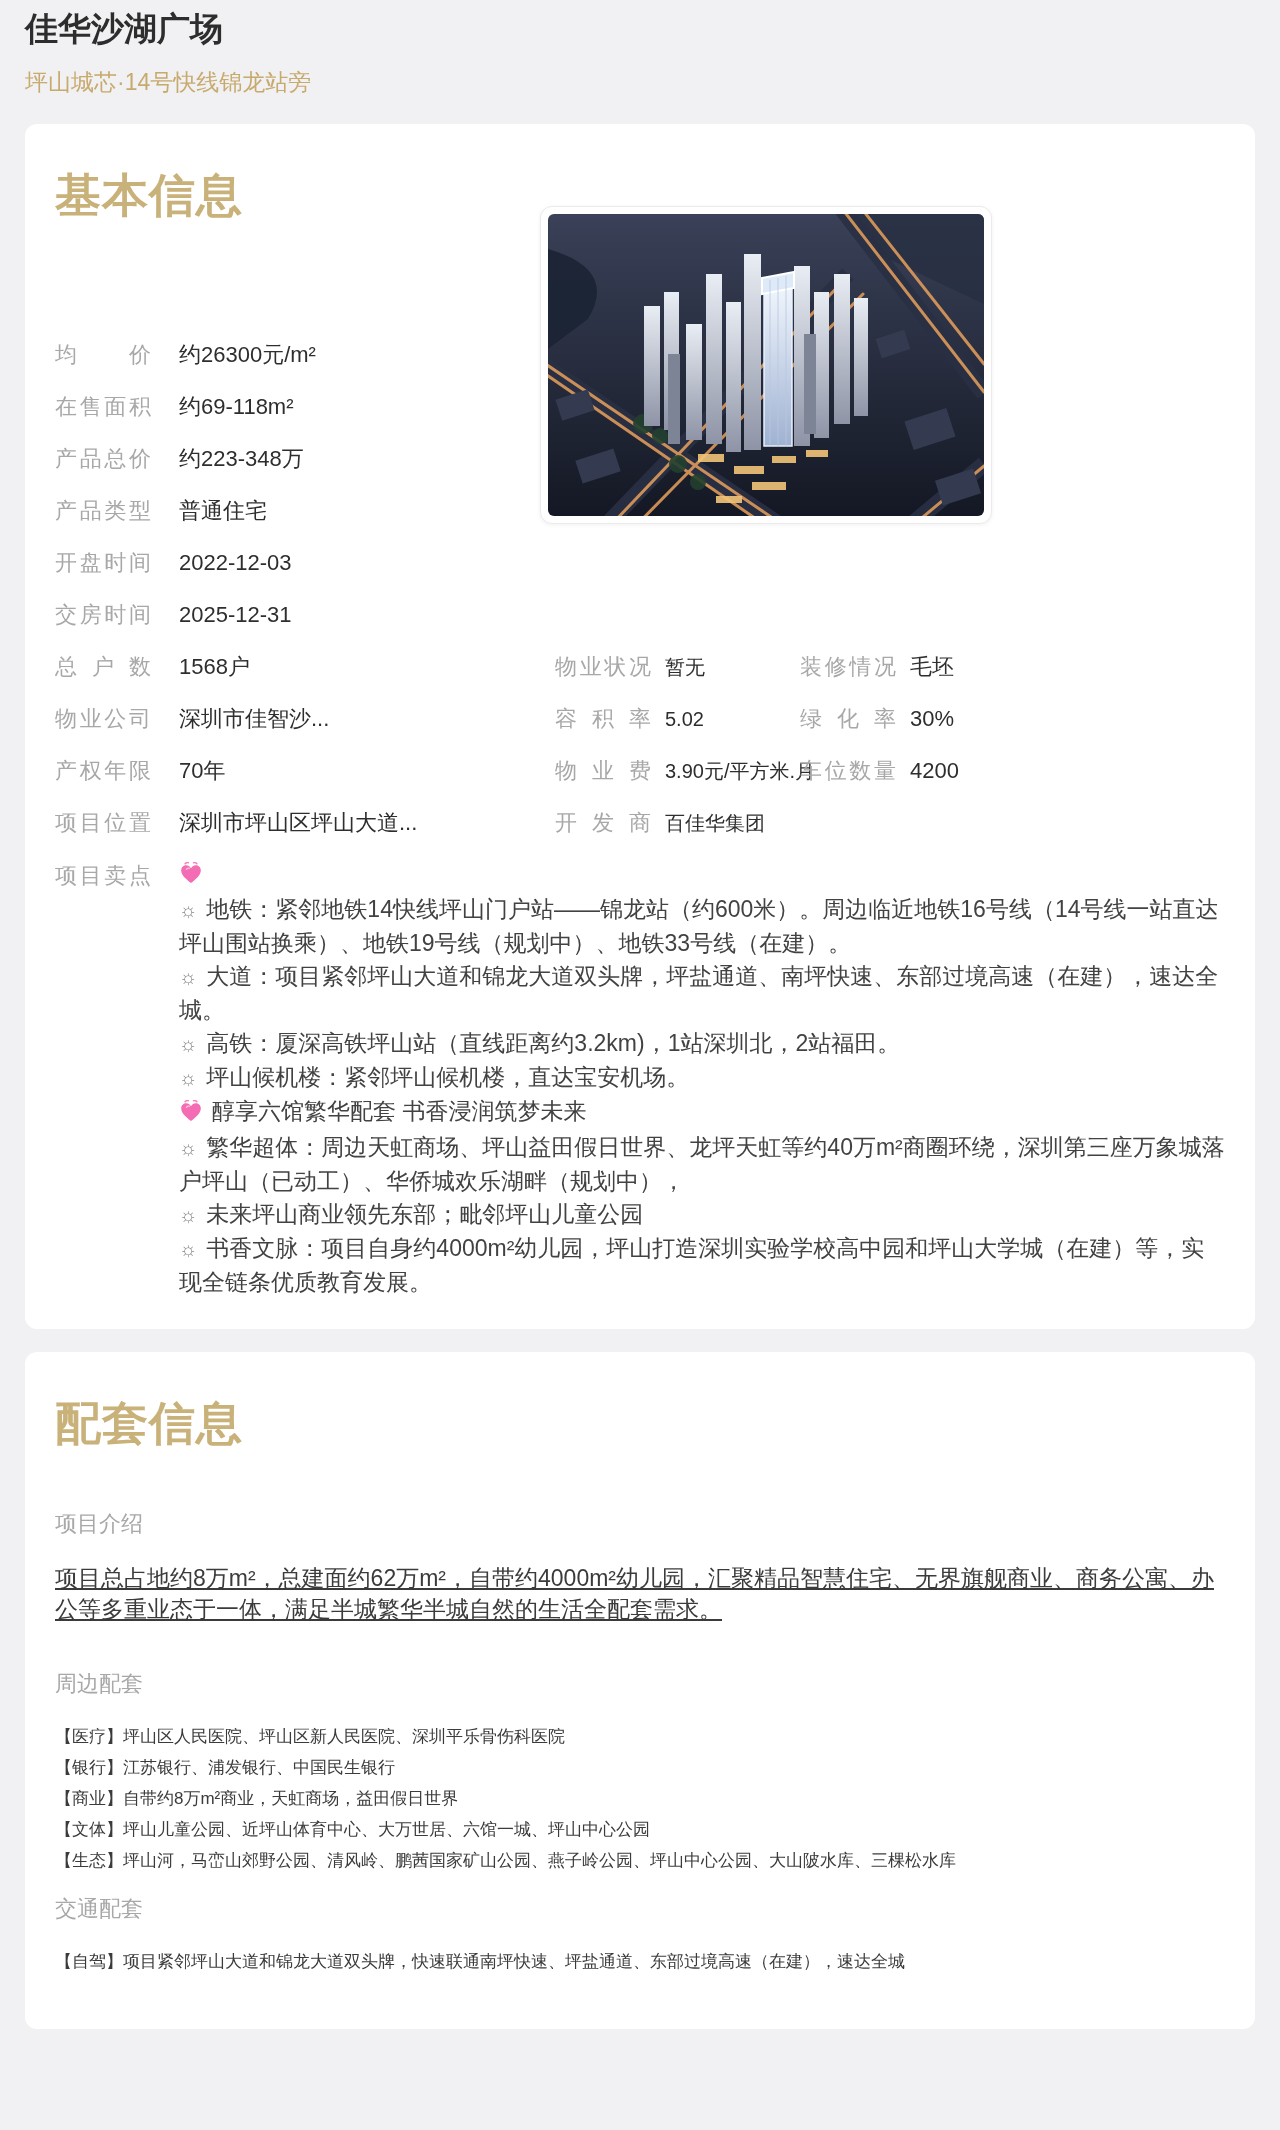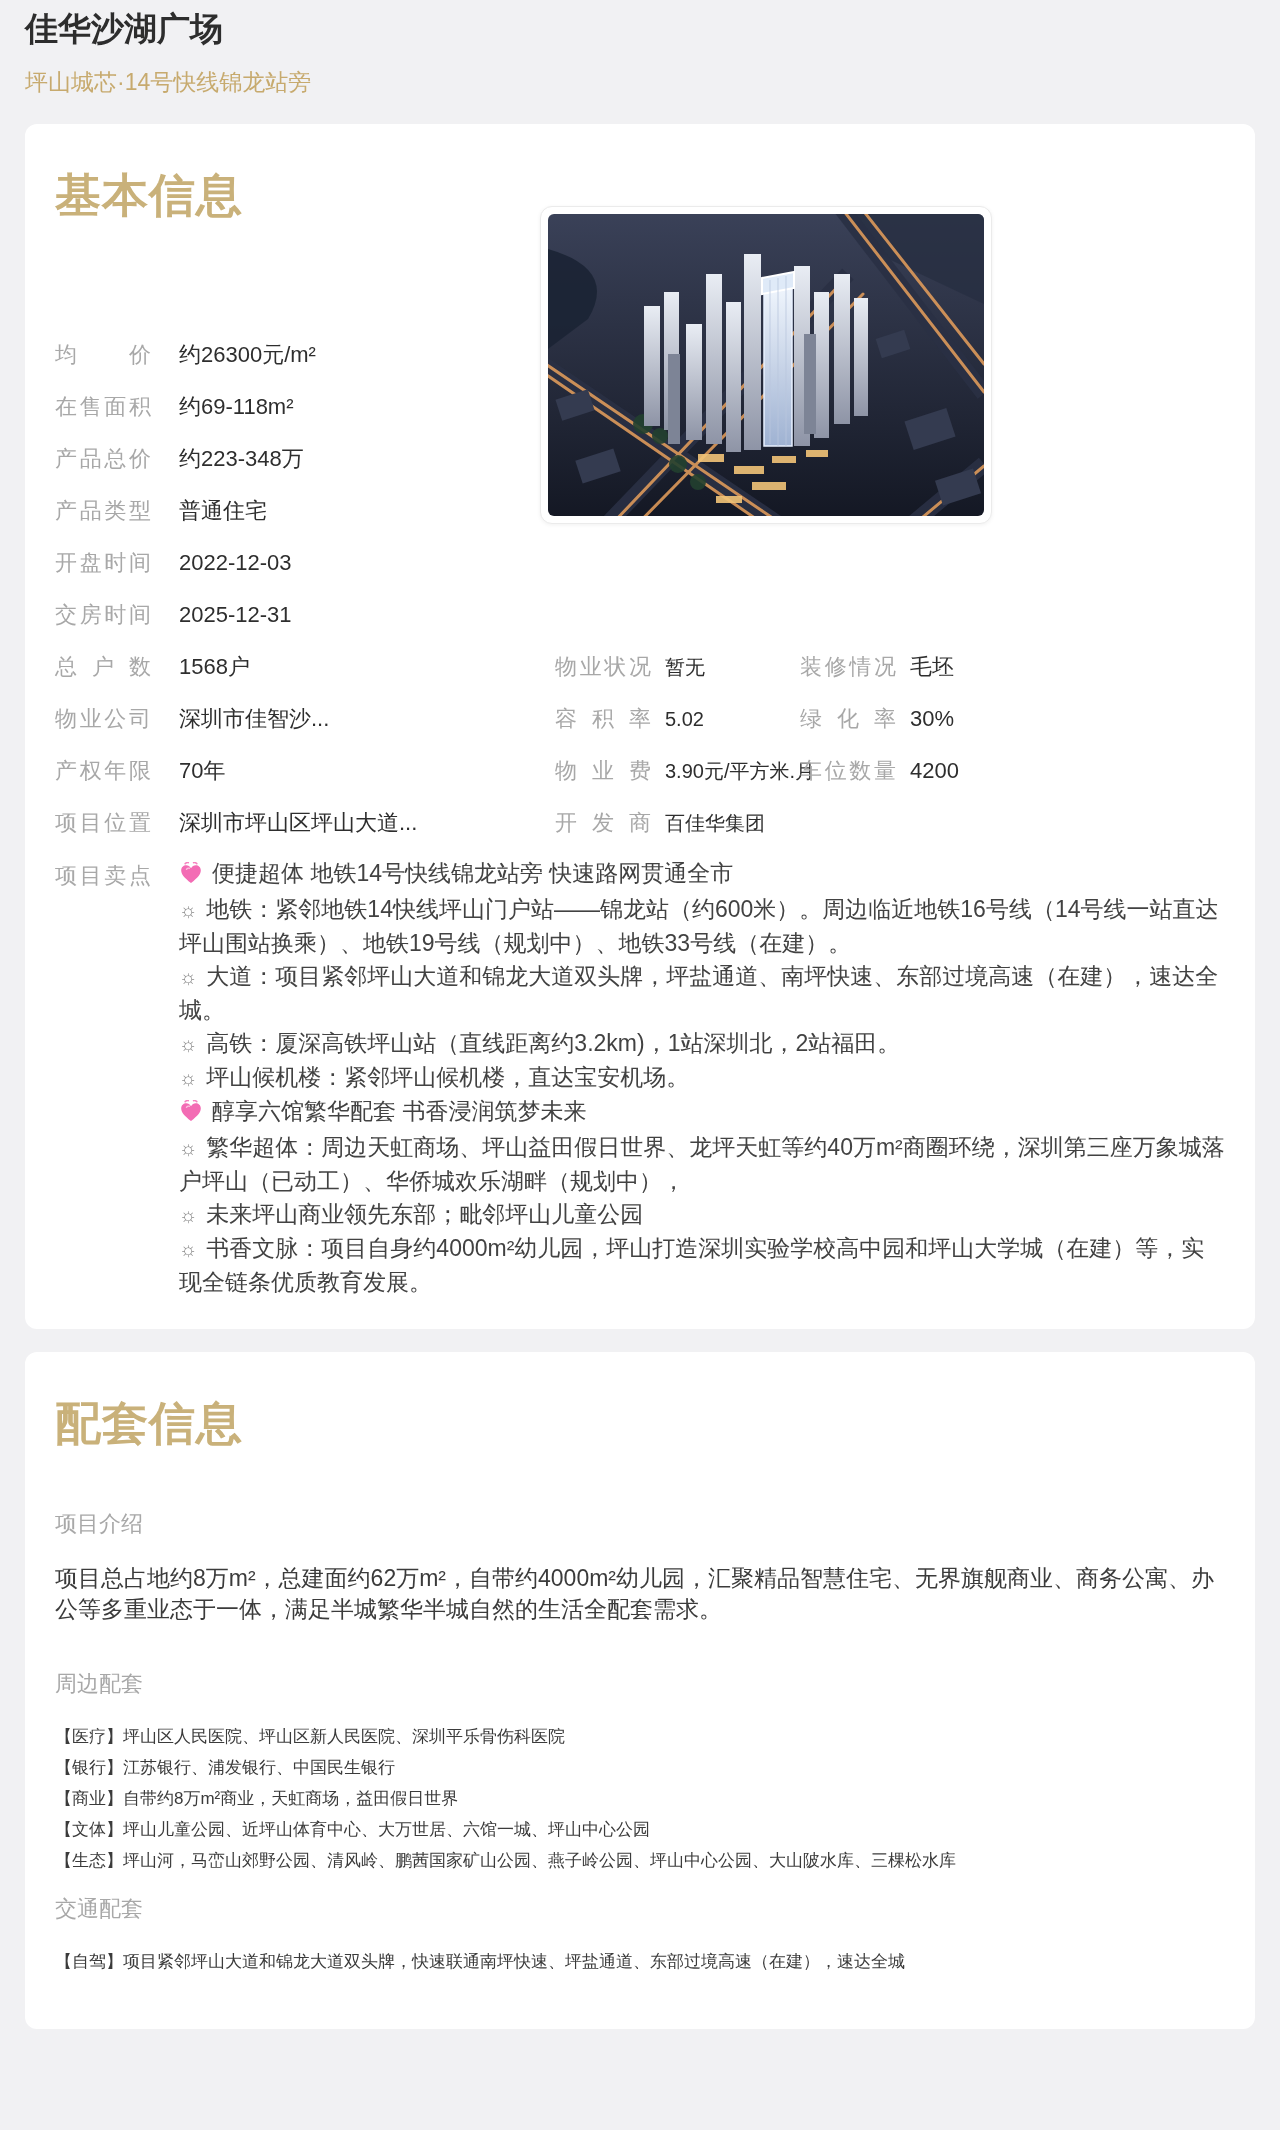--- a/index.html
+++ b/index.html
@@ -59,21 +59,21 @@
   .sp-content{margin-left:28px;width:1078px;font-size:23px;line-height:33px;color:#424242;}
   .sp-line{}
   .sp-bullet{color:#8b8b8b;font-size:20px;margin-right:9px;}
   .sp-heart{display:inline-block;vertical-align:-3px;margin-right:9px;}
 
   
   .sub-label{color:#a8a8a8;font-size:22px;}
   .sub-label.first{margin-top:58px;}
   .sub-label.mid{margin-top:44px;}
   .sub-label.traffic{margin-top:18px;}
-  .body-text{margin-top:24px;font-size:23px;line-height:31px;color:#3b3b3b;width:1170px;}
+  .body-text{margin-top:24px;font-size:23px;line-height:31px;color:#3b3b3b;width:1170px;text-decoration:underline;}
   .list-text{margin-top:22px;font-size:17px;line-height:31px;color:#3b3b3b;width:1170px;}
   .list-text div{margin:0;}
 </style>
 </head>
 <body>
 
 <div class="page-header">
   <div class="page-title">佳华沙湖广场</div>
   <div class="page-subtitle">坪山城芯·14号快线锦龙站旁</div>
 </div>
@@ -262,21 +262,21 @@
 
   <div class="selling-row">
     <div class="sp-label">项目卖点</div>
     <div class="sp-content">
       <div class="sp-line">
         <span class="sp-heart"><svg width="24" height="22" viewBox="0 0 24 22">
               <path d="M6.2,1.6 Q7.6,0.2 9.3,0.6" fill="none" stroke="#f583c0" stroke-width="1.6" stroke-linecap="round"></path>
               <path d="M14.6,0.6 Q16.4,0.2 17.8,1.6" fill="none" stroke="#f583c0" stroke-width="1.6" stroke-linecap="round"></path>
               <path d="M12,21 C5.2,15.6 2.2,12 2.2,8.4 C2.2,5.3 4.6,3.3 7.2,3.3 C9.2,3.3 10.9,4.5 12,6.3 C13.1,4.5 14.8,3.3 16.8,3.3 C19.4,3.3 21.8,5.3 21.8,8.4 C21.8,12 18.8,15.6 12,21 Z" fill="#f36cb4"></path>
               <path d="M7.5,7.2 Q8.8,5.8 10.3,6.2" fill="none" stroke="#fbc0de" stroke-width="1.4" stroke-linecap="round"></path>
-            </svg></span><span>便捷超体 地铁14号快线锦龙站旁 快速路网贯通全市</span>
+            </svg></span>
       </div>
       <div class="sp-line">
         <span class="sp-bullet">☼</span><span>地铁：紧邻地铁14快线坪山门户站——锦龙站（约600米）。周边临近地铁16号线（14号线一站直达坪山围站换乘）、地铁19号线（规划中）、地铁33号线（在建）。</span>
       </div>
       <div class="sp-line">
         <span class="sp-bullet">☼</span><span>大道：项目紧邻坪山大道和锦龙大道双头牌，坪盐通道、南坪快速、东部过境高速（在建），速达全城。</span>
       </div>
       <div class="sp-line">
         <span class="sp-bullet">☼</span><span>高铁：厦深高铁坪山站（直线距离约3.2km)，1站深圳北，2站福田。</span>
       </div>

